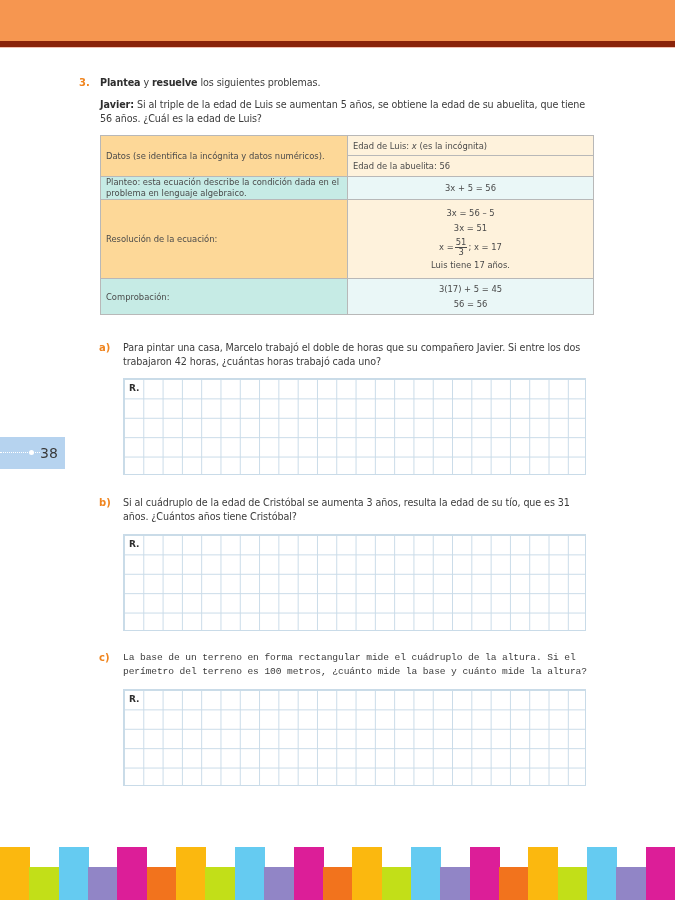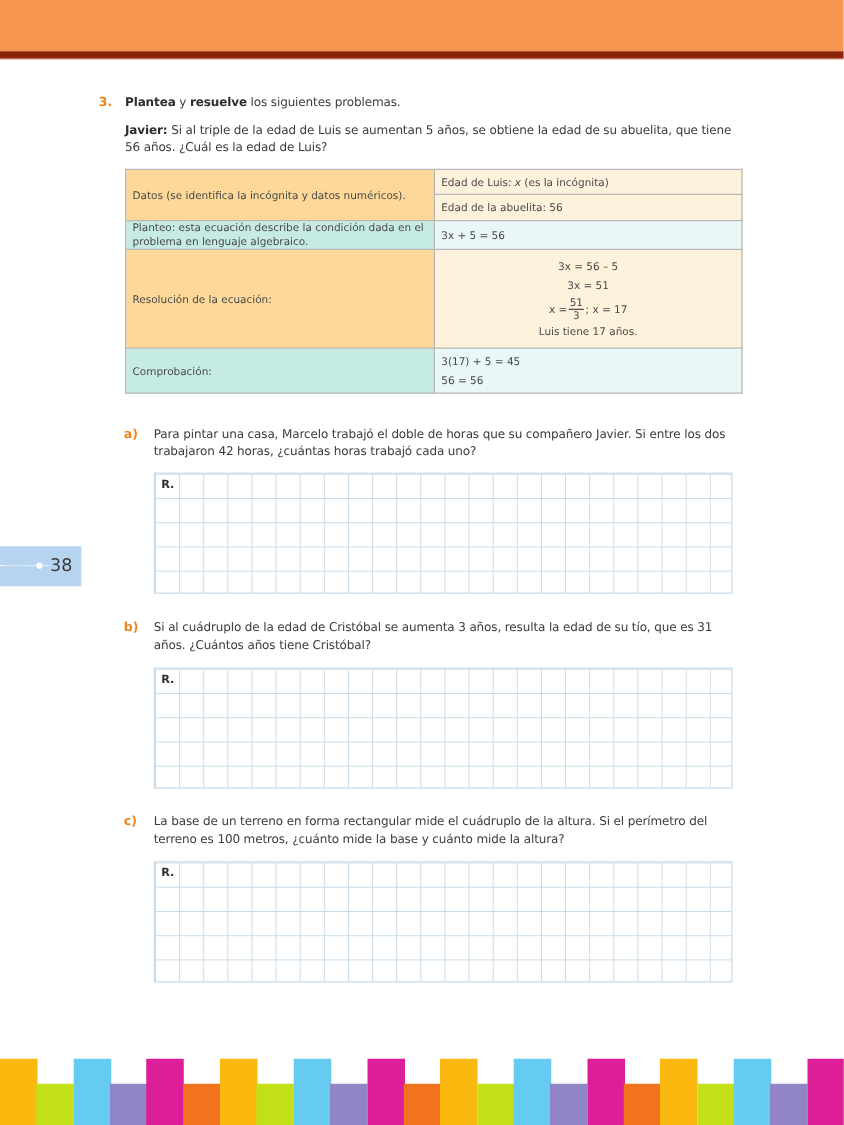--- a/index.html
+++ b/index.html
@@ -12,21 +12,21 @@
 
   .text { position: absolute; font-size: 9.6px; line-height: 14px; color: #3c3c3c; letter-spacing: -0.1px; }
   .num { position: absolute; font-weight: bold; color: #f0851f; font-size: 10px; }
   .b { font-weight: bold; color: #2e2e2e; }
 
   table.ex { position: absolute; left: 100px; top: 135px; width: 494px; border-collapse: collapse; font-size: 8.4px; color: #4a4a4a; }
   table.ex td { border: 1px solid #b8b8b8; padding: 0 5px; vertical-align: middle; }
   td.lbl-y { background: #fdd898; width: 247px; }
   td.val-y { background: #fef2dc; }
   td.lbl-t { background: #c6ebe5; width: 247px; }
-  td.val-t { background: #eaf7f7; }
+  td.val-t { background: #eaf7f7; text-align: center; }
   td.center { text-align: center; }
   .eq-line { display: block; line-height: 15px; }
   .frac { display: inline-block; vertical-align: middle; line-height: 9px; margin: 0 1px; }
   .frac span { display: block; }
   .frac .top { border-bottom: 1px solid #4a4a4a; padding: 0 1px; }
 
   .grid { position: absolute; left: 123px; width: 463px; height: 97px;
     border: 1px solid #c9dbe8;
     background-image:
       linear-gradient(to right, #c9dbe8 1px, transparent 1px),
@@ -96,21 +96,21 @@
   <span class="r">R.</span>
 </div>
 
 <span class="num" style="left:99px; top:497px;">b)</span>
 <div class="text" style="left:123px; top:496px; width:475px;">Si al cuádruplo de la edad de Cristóbal se aumenta 3 años, resulta la edad de su tío, que es 31 años. ¿Cuántos años tiene Cristóbal?</div>
 <div class="grid" style="top:534px;">
   <span class="r">R.</span>
 </div>
 
 <span class="num" style="left:99px; top:652px;">c)</span>
-<div class="text" style="left:123px; top:651px; width:475px;">La base de un terreno en forma rectangular mide el cuádruplo de la altura. Si el perímetro del terreno es 100 metros, ¿cuánto mide la base y cuánto mide la altura?</div>
+<div class="text" style="left:123px; top:651px; width:475px;font-family:Liberation Mono, monospace;">La base de un terreno en forma rectangular mide el cuádruplo de la altura. Si el perímetro del terreno es 100 metros, ¿cuánto mide la base y cuánto mide la altura?</div>
 <div class="grid" style="top:689px;">
   <span class="r">R.</span>
 </div>
 
 <div class="page-tab">
   <div class="dots"></div>
   <div class="dot" style="left:29px;"></div>
   <span class="pn">38</span>
 </div>
 

